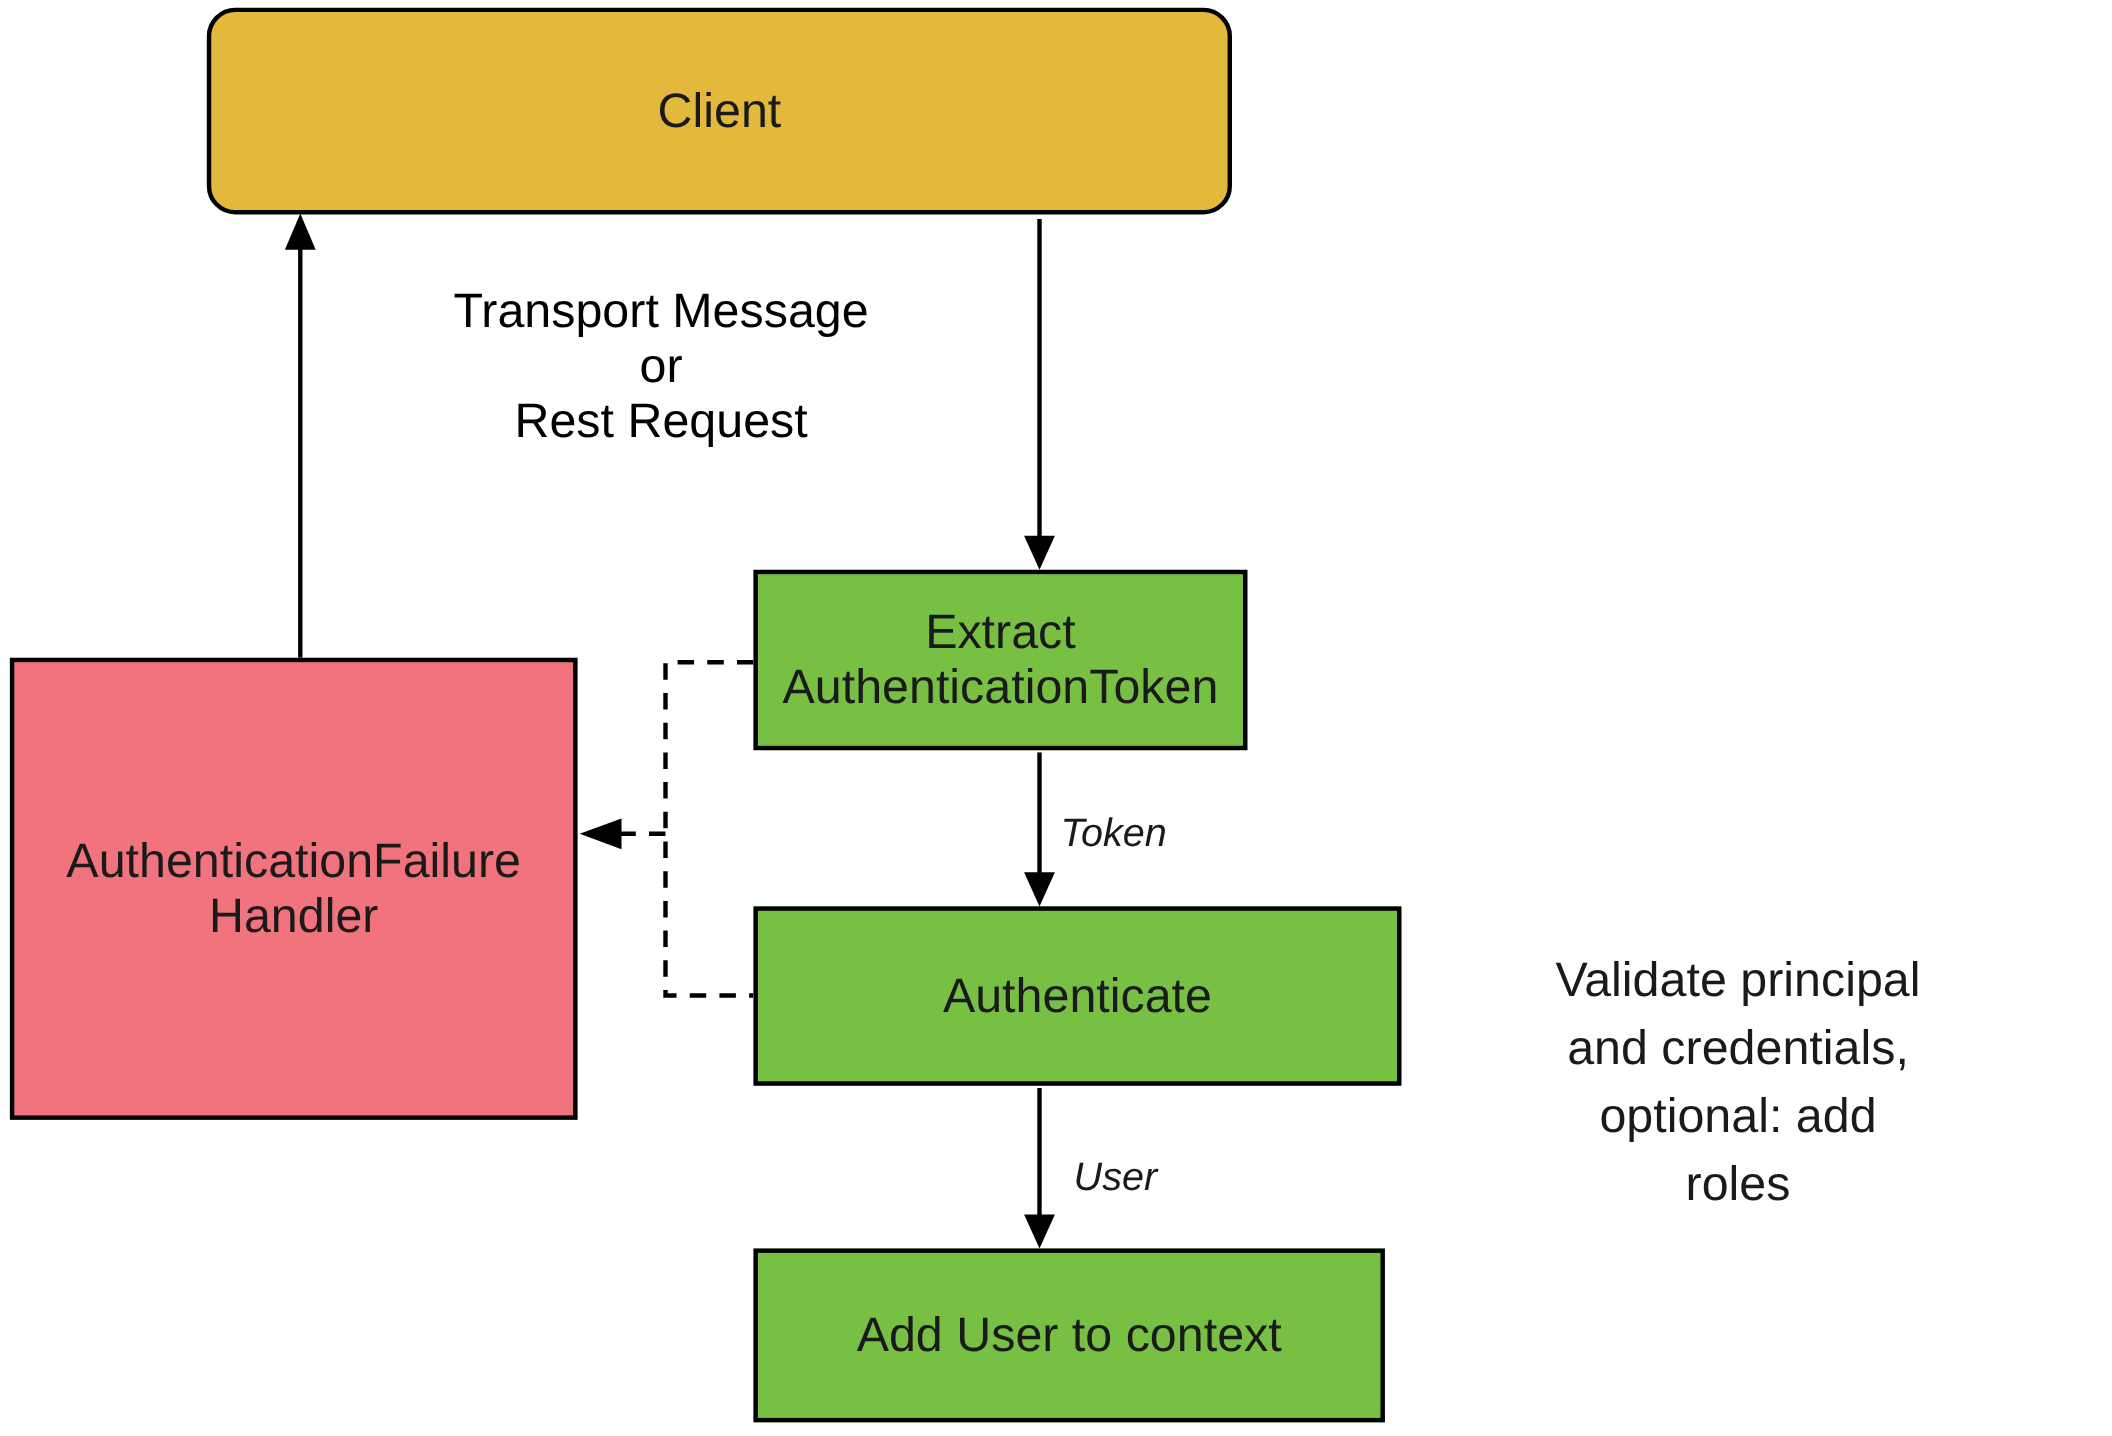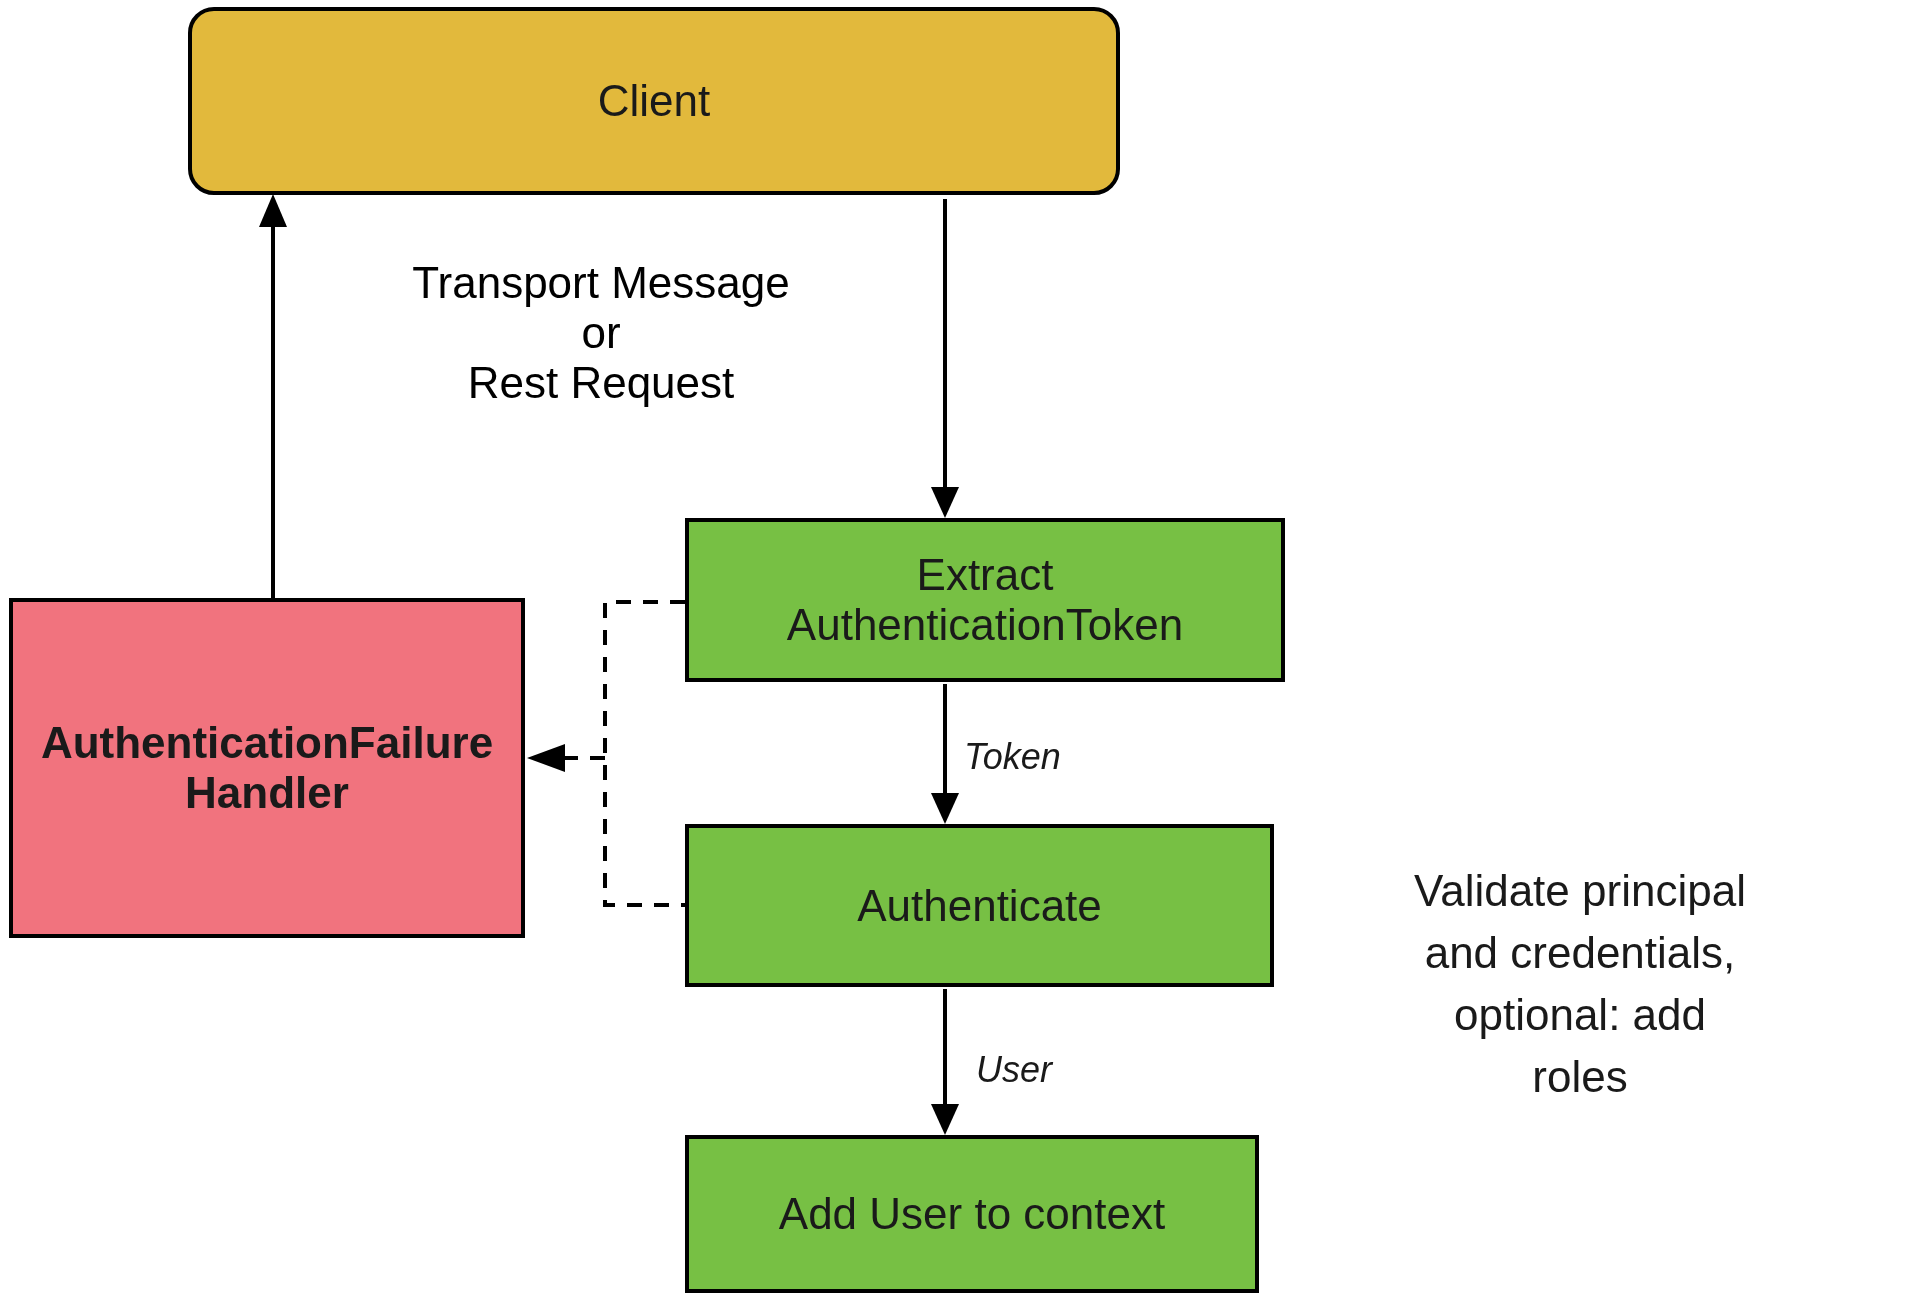--- a/index.html
+++ b/index.html
@@ -30,22 +30,22 @@
     display: flex;
     align-items: center;
     justify-content: center;
     text-align: center;
     font-size: 44px;
     line-height: 50px;
     white-space: pre-line;
     color: #1a1a1a;
   }
   .node-client       { left: 188px; top: 7px;    width: 932px; height: 188px; border-radius: 26px; }
-  .node-failure      { left: 9px;   top: 598px;  width: 516px; height: 340px; font-weight: bold; }
-  .node-extract      { left: 685px; top: 518px;  width: 600px; height: 164px; }
+  .node-failure      { left: 9px;   top: 598px;  width: 516px; height: 420px; }
+  .node-extract      { left: 685px; top: 518px;  width: 449px; height: 164px; }
   .node-authenticate { left: 685px; top: 824px;  width: 589px; height: 163px; }
   .node-adduser      { left: 685px; top: 1135px; width: 574px; height: 158px; }
 
   .flow-label {
     position: absolute;
     font-size: 44px;
     line-height: 50px;
     white-space: pre-line;
     text-align: center;
     color: #000000;

